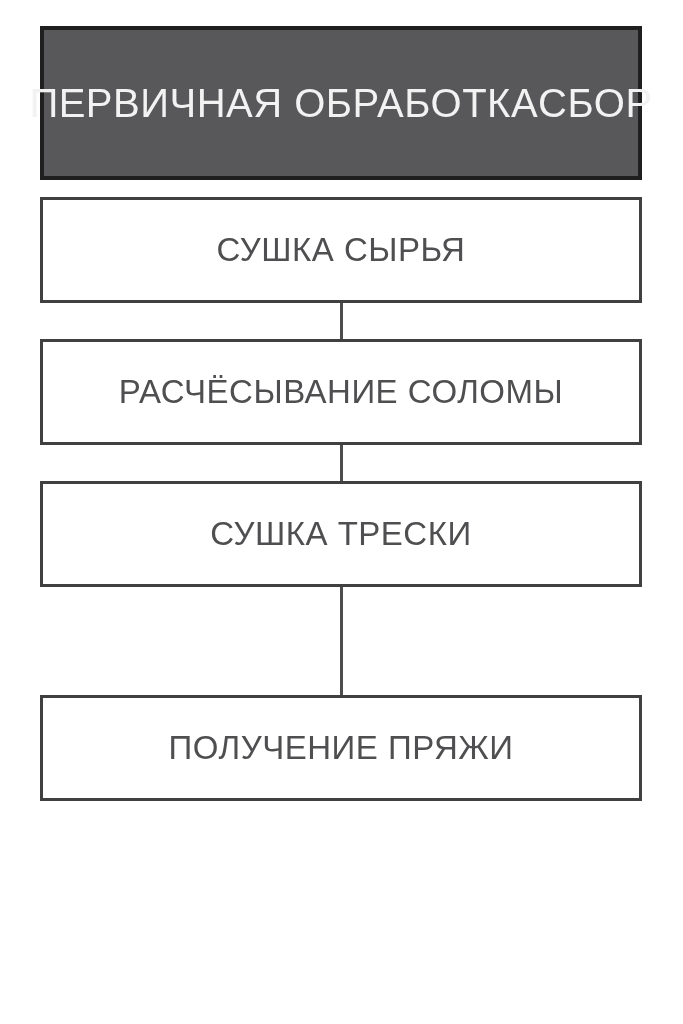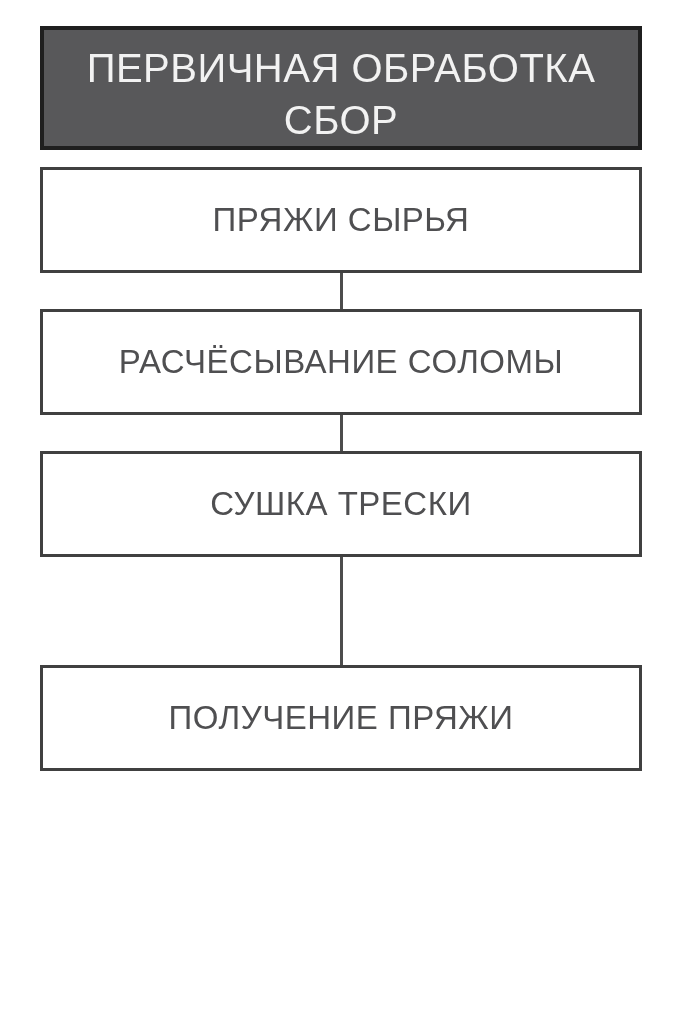--- a/index.html
+++ b/index.html
@@ -19,27 +19,27 @@
     position: absolute;
     left: 40px;
     top: 26px;
     width: 602px;
     display: flex;
     flex-direction: column;
     align-items: stretch;
   }
   .title-box {
     box-sizing: border-box;
-    height: 124px;
+    height: 154px;
     background: #58585a;
     border: 4px solid #1f1f1f;
     display: flex;
-    flex-direction: column;
+    flex-direction: row;
     align-items: center;
-    justify-content: flex-end;
+    justify-content: center;
     text-align: center;
     color: #f2f2f2;
     font-size: 40px;
     line-height: 1.3;
     letter-spacing: 0.5px;
   }
   .title-line {
     display: block;
     white-space: nowrap;
   }
@@ -78,21 +78,21 @@
   <div class="chart">
 
     <div class="title-box">
       <span class="title-line">ПЕРВИЧНАЯ ОБРАБОТКА</span>
       <span class="title-line">СБОР</span>
     </div>
 
     <div class="title-gap"></div>
 
     <div class="step-box">
-      <span>ПРЯЖИ СЫРЬЯ</span>
+      <span>СУШКА СЫРЬЯ</span>
     </div>
 
     <div class="connector">
       <span class="line"></span>
     </div>
 
     <div class="step-box">
       <span>РАСЧЁСЫВАНИЕ СОЛОМЫ</span>
     </div>
 

